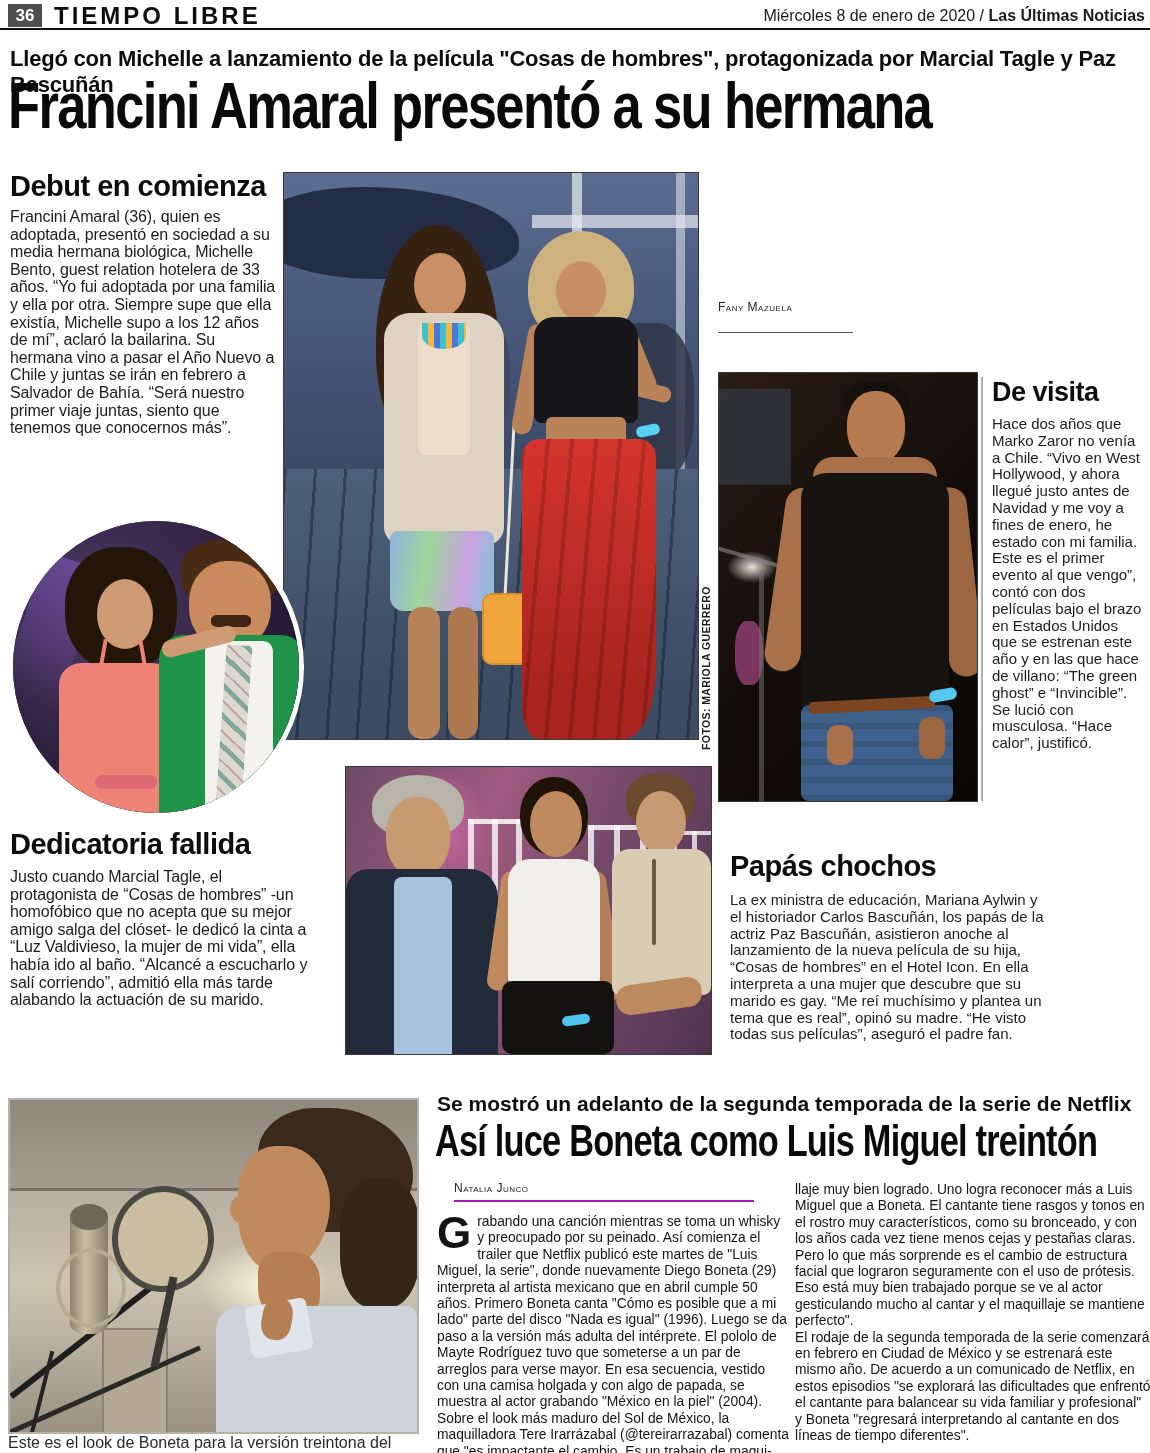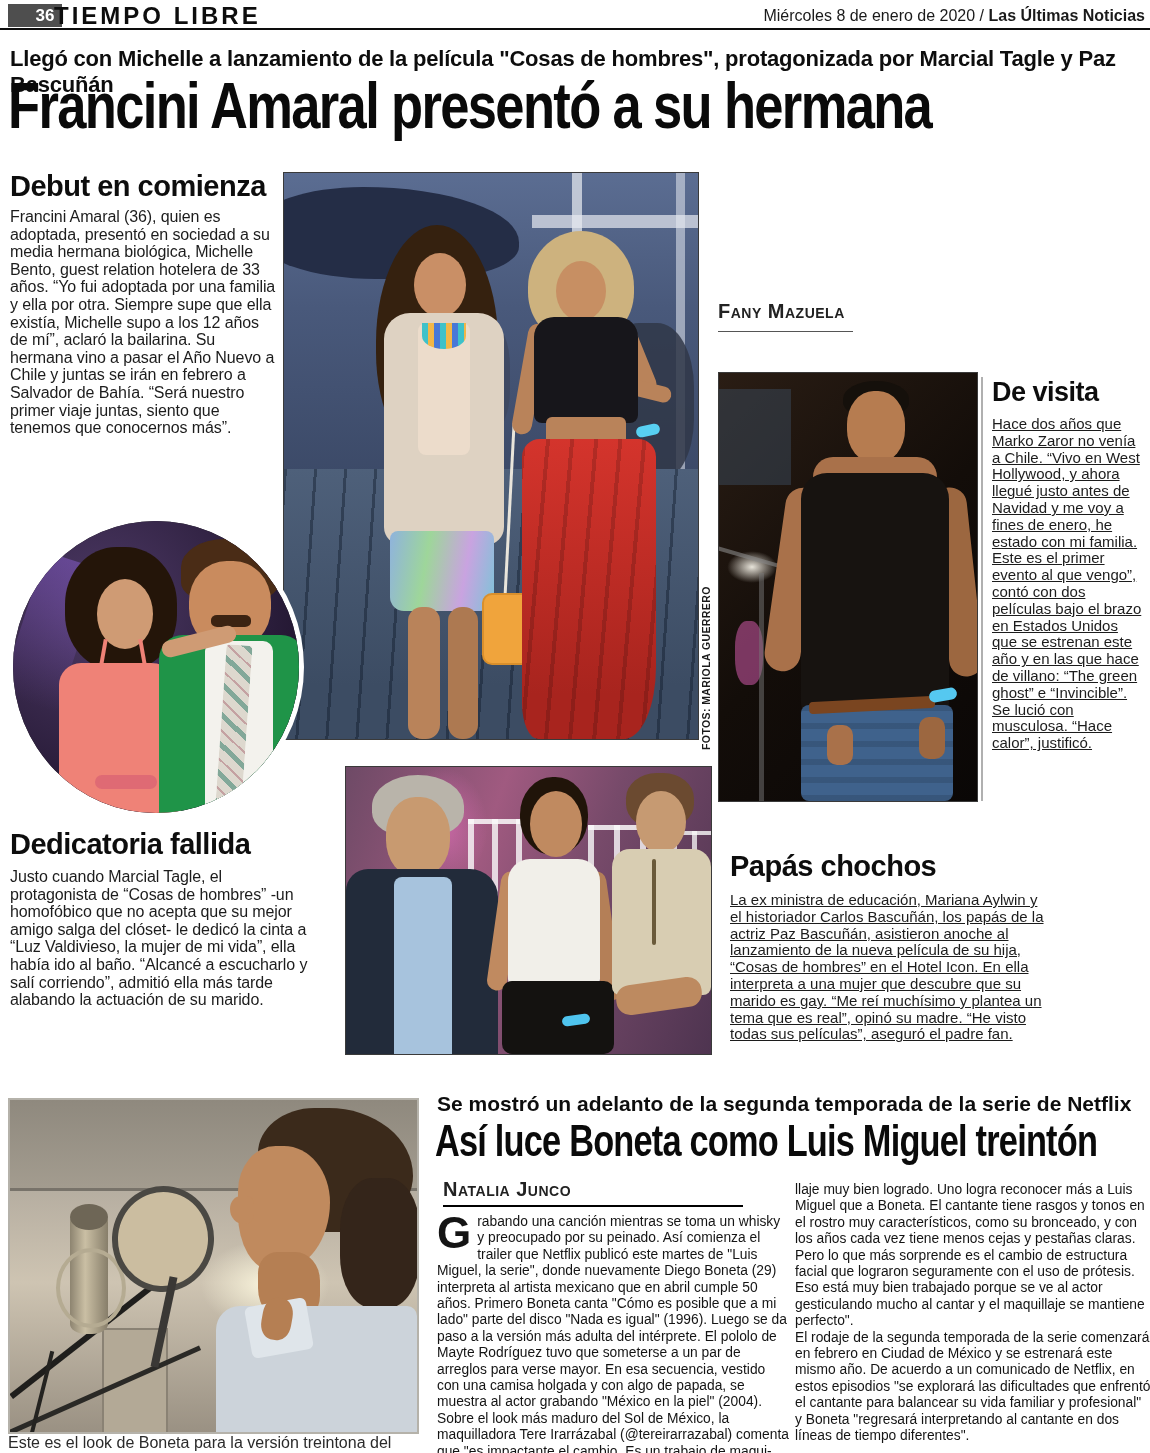--- a/index.html
+++ b/index.html
@@ -1,44 +1,44 @@
 <!DOCTYPE html>
 <html><head>
 <meta charset="utf-8">
 <style>
   html,body{margin:0;padding:0;background:#e9e9e9;}
   .page{position:relative;width:1150px;height:1453px;background:#ffffff;
         font-family:"Liberation Sans",sans-serif;color:#111;overflow:hidden;margin:0 auto;}
   .abs{position:absolute;}
   
   .pagenum{left:8px;top:4px;width:34px;height:23px;background:#4e4e4e;color:#fff;
-           font-weight:bold;font-size:17px;text-align:center;line-height:23px;padding-left:20px;}
+           font-weight:bold;font-size:17px;text-align:center;line-height:23px;}
   .section-title{left:54px;top:2px;font-size:24px;font-weight:bold;letter-spacing:3px;color:#0d0d0d;}
   .dateline{right:5px;top:7px;font-size:16px;color:#1a1a1a;white-space:nowrap;margin-left:20px;}
   .dateline b{font-weight:bold;}
   .header-rule{left:0;top:28px;width:1150px;height:2px;background:#0d0d0d;}
   
   .kicker1{left:10px;top:46px;width:1135px;font-size:22px;font-weight:bold;letter-spacing:-0.2px;color:#0d0d0d;}
   .headline1{left:8px;top:74px;font-size:64px;font-weight:bold;letter-spacing:-2px;line-height:1.02;
              transform:scaleX(0.82);transform-origin:left top;white-space:nowrap;color:#0a0a0a;}
   .h-a{font-size:29px;font-weight:bold;letter-spacing:-0.5px;color:#0d0d0d;}
   .body-a{font-size:16px;line-height:17.6px;letter-spacing:-0.1px;color:#1c1c1c;}
-  .body-b{font-size:15px;line-height:16.8px;color:#1c1c1c;text-decoration:underline;}
+  .body-b{font-size:15px;line-height:16.8px;color:#1c1c1c;}
   .deck{left:718px;top:168px;width:272px;font-size:23px;font-weight:bold;line-height:1.2;letter-spacing:-0.3px;color:#0d0d0d;}
-  .byline{font-variant:small-caps;font-size:20px;letter-spacing:0.5px;color:#222;
-          border-bottom:1.5px solid #555;padding-bottom:8px;font-weight:bold;}
+  .byline{font-variant:small-caps;font-size:12px;letter-spacing:0.5px;color:#222;
+          border-bottom:1.5px solid #555;padding-bottom:18px;}
   .photo{position:absolute;overflow:hidden;border:1px solid #3a3a3a;background:#222;}
   .credit{left:700px;top:582px;height:168px;font-size:10.5px;font-weight:bold;color:#1a1a1a;
           writing-mode:vertical-rl;transform:rotate(180deg);letter-spacing:0.4px;}
   .vrule{left:981px;top:377px;width:2px;height:424px;background:#b0b0b0;}
   
   .kicker2{left:437px;top:1092px;width:710px;font-size:21px;font-weight:bold;color:#0d0d0d;}
   .headline2{left:435px;top:1116px;font-size:44px;font-weight:bold;letter-spacing:-1px;white-space:nowrap;
              transform:scaleX(0.78);transform-origin:left top;color:#0a0a0a;}
-  .byline2wrap{left:443px;top:1178px;width:300px;border-bottom:2px solid #000000;padding-bottom:4px;}
+  .byline2wrap{left:454px;top:1178px;width:300px;border-bottom:2px solid #a21caf;padding-bottom:4px;}
   .body-c{font-size:13.8px;line-height:16.4px;color:#141414;}
   .dropcap{float:left;font-size:44px;line-height:34px;font-weight:bold;padding:2px 6px 0 0;color:#141414;}
   .caption{left:8px;top:1434px;width:420px;font-size:16px;color:#2a2a2a;}
   
   .s{position:absolute;}
 </style>
 </head>
 <body>
 
 <div class="page">

